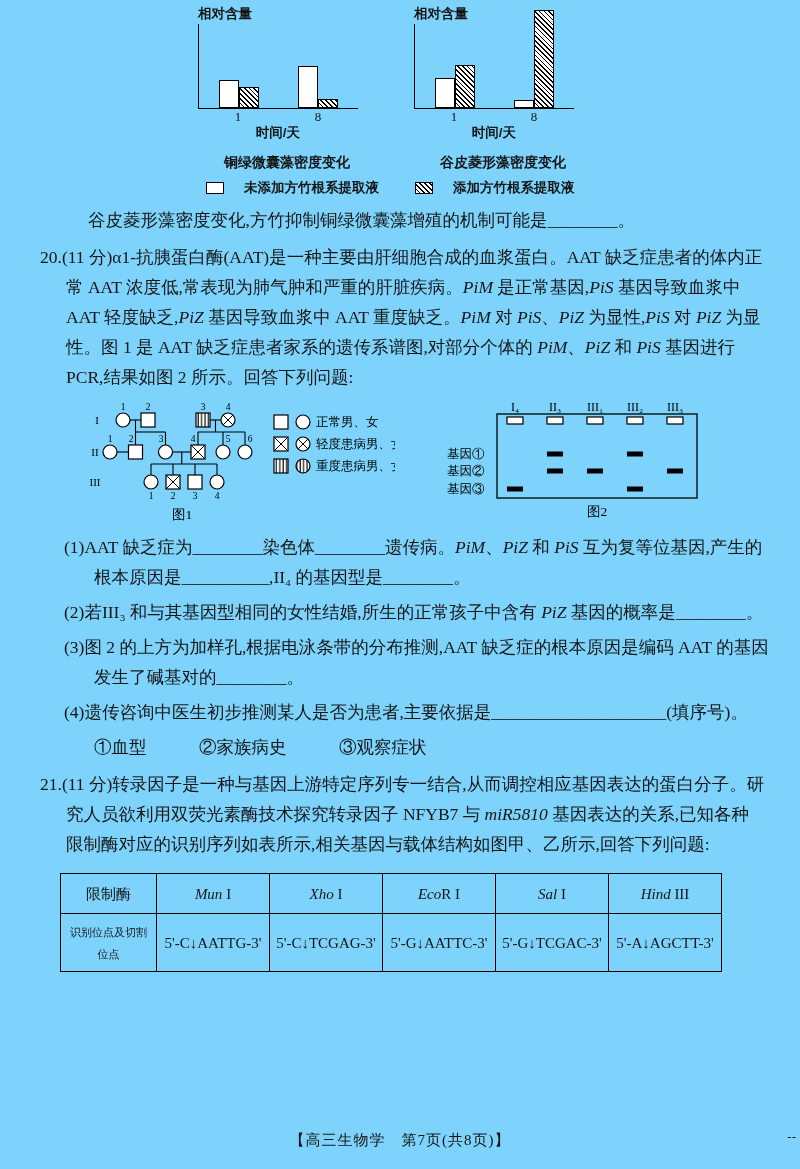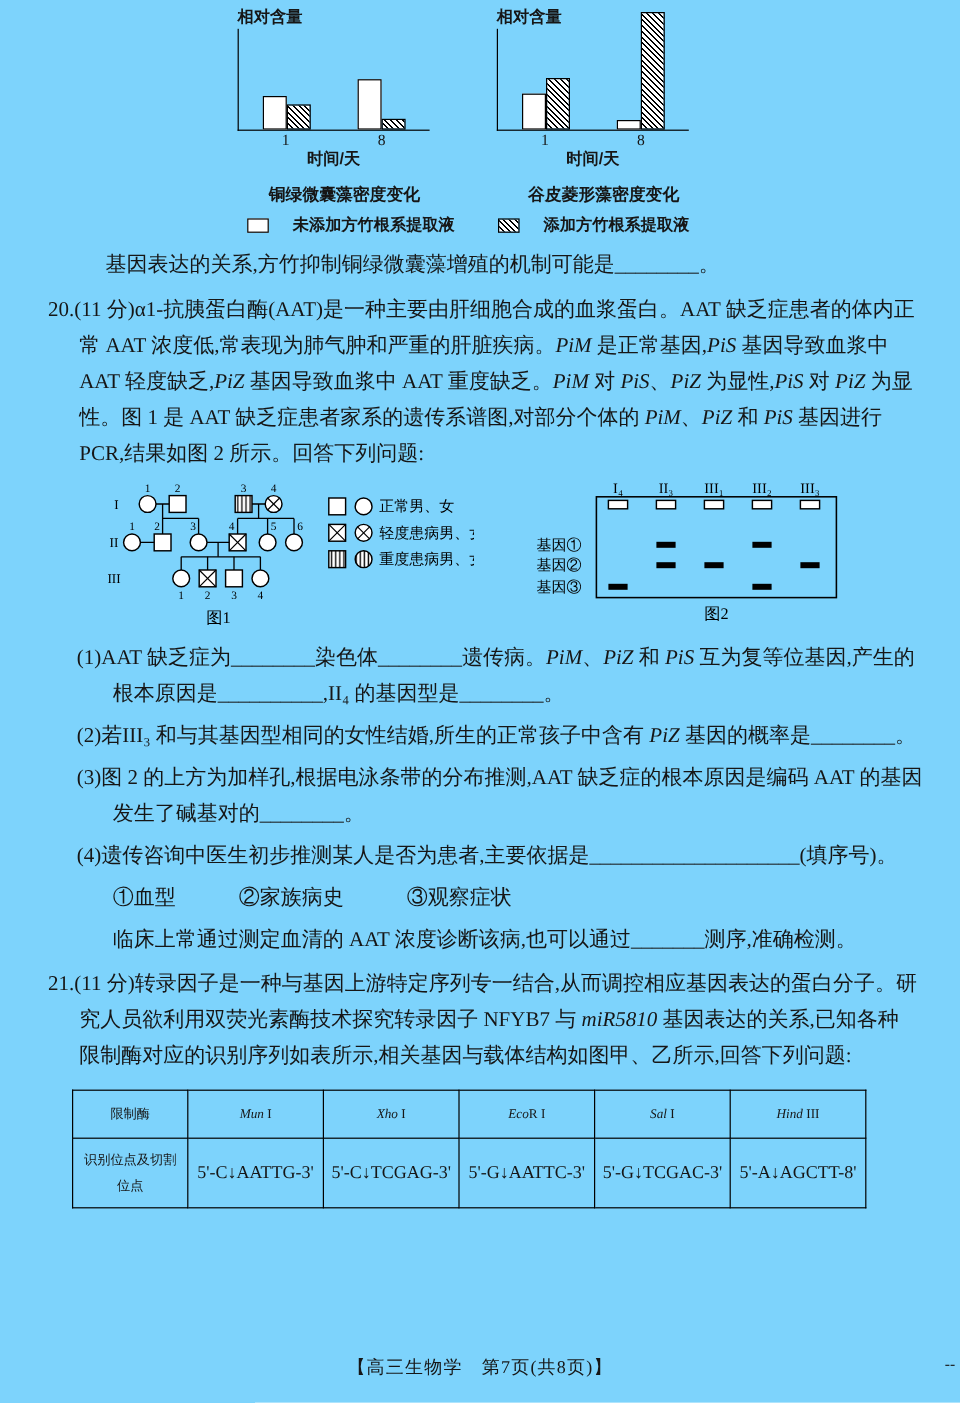--- a/index.html
+++ b/index.html
@@ -41,21 +41,21 @@
   .fig-svg .cap  { font-size:13.5px; }
   .fig-svg .lane { font-size:12px; }
   .fig-svg .gene { font-size:12.5px; }
   .sym  { fill:#fff; stroke:#000; stroke-width:1.2; }
   .symp { fill:url(#vs); stroke:#000; stroke-width:1.2; }
   .mark { stroke:#000; stroke-width:1; }
   .pline{ stroke:#000; stroke-width:1.1; fill:none; }
   
   .enzyme-table { border-collapse:collapse; margin:14px 0 0 60px; table-layout:fixed; }
   .enzyme-table th, .enzyme-table td { border:1.4px solid #000; text-align:center; vertical-align:middle; font-weight:normal; }
-  .enzyme-table th { height:40px; font-size:11px; }
+  .enzyme-table th { height:40px; font-size:15px; }
   .enzyme-table td { height:58px; font-size:15px; }
   .enzyme-table .c0 { width:96px; }
   .enzyme-table .cn { width:113px; }
   .enzyme-table td.row-label { font-size:11px; line-height:22px; padding:0 8px; }
   
   .footer { position:absolute; bottom:20px; left:0; width:100%; text-align:center;
             font-weight:normal; font-size:15px; letter-spacing:1px; line-height:18px; }
   .footer-mark { position:absolute; right:4px; bottom:26px; font-size:13px; line-height:13px; }
 </style>
 </head>
@@ -108,21 +108,21 @@
     <div class="legend-item">
       <span class="swatch"></span>
       <span>未添加方竹根系提取液</span>
     </div>
     <div class="legend-item">
       <span class="swatch hatch"></span>
       <span>添加方竹根系提取液</span>
     </div>
   </div>
 
-  <p class="q19-line">基因表达的关系,方竹抑制铜绿微囊藻增殖的机制可能是________。</p>
+  <p class="q19-line">谷皮菱形藻密度变化,方竹抑制铜绿微囊藻增殖的机制可能是________。</p>
 
   <p class="para">20.(11 分)α1-抗胰蛋白酶(AAT)是一种主要由肝细胞合成的血浆蛋白。AAT 缺乏症患者的体内正常 AAT 浓度低,常表现为肺气肿和严重的肝脏疾病。<i>PiM</i> 是正常基因,<i>PiS</i> 基因导致血浆中 AAT 轻度缺乏,<i>PiZ</i> 基因导致血浆中 AAT 重度缺乏。<i>PiM</i> 对 <i>PiS</i>、<i>PiZ</i> 为显性,<i>PiS</i> 对 <i>PiZ</i> 为显性。图 1 是 AAT 缺乏症患者家系的遗传系谱图,对部分个体的 <i>PiM</i>、<i>PiZ</i> 和 <i>PiS</i> 基因进行 PCR,结果如图 2 所示。回答下列问题:</p>
 
   <div class="figures-row">
 
     <svg class="fig-svg" width="310" height="125" viewBox="0 0 310 125">
       <defs>
         <pattern id="vs" width="3.4" height="6" patternUnits="userSpaceOnUse">
           <rect width="3.4" height="6" fill="#fff"></rect>
           <line x1="1" y1="0" x2="1" y2="6" stroke="#000" stroke-width="1.1"></line>
@@ -252,40 +252,39 @@
         </g>
       <text class="cap" x="152" y="114" text-anchor="middle">图2</text>
     </svg>
   </div>
 
   <p class="sub">(1)AAT 缺乏症为________染色体________遗传病。<i>PiM</i>、<i>PiZ</i> 和 <i>PiS</i> 互为复等位基因,产生的根本原因是__________,II₄ 的基因型是________。</p>
   <p class="sub">(2)若III₃ 和与其基因型相同的女性结婚,所生的正常孩子中含有 <i>PiZ</i> 基因的概率是________。</p>
   <p class="sub">(3)图 2 的上方为加样孔,根据电泳条带的分布推测,AAT 缺乏症的根本原因是编码 AAT 的基因发生了碱基对的________。</p>
   <p class="sub">(4)遗传咨询中医生初步推测某人是否为患者,主要依据是____________________(填序号)。</p>
   <p class="plain-line">①血型　　　②家族病史　　　③观察症状</p>
-  <p class="plain-line">临床上常通过测定血清的 AAT 浓度诊断该病,也可以通过_______测序,准确检测。</p>
 
   <p class="para">21.(11 分)转录因子是一种与基因上游特定序列专一结合,从而调控相应基因表达的蛋白分子。研究人员欲利用双荧光素酶技术探究转录因子 NFYB7 与 <i>miR5810</i> 基因表达的关系,已知各种限制酶对应的识别序列如表所示,相关基因与载体结构如图甲、乙所示,回答下列问题:</p>
 
   <table class="enzyme-table">
     <tbody>
         <tr>
       <th class="c0">限制酶</th>
       <th class="cn"><i>Mun</i> I</th>
       <th class="cn"><i>Xho</i> I</th>
       <th class="cn"><i>Eco</i>R I</th>
       <th class="cn"><i>Sal</i> I</th>
       <th class="cn"><i>Hind</i> III</th>
     </tr>
     <tr>
       <td class="c0 row-label">识别位点及切割位点</td>
       <td class="cn">5'-C↓AATTG-3'</td>
       <td class="cn">5'-C↓TCGAG-3'</td>
       <td class="cn">5'-G↓AATTC-3'</td>
       <td class="cn">5'-G↓TCGAC-3'</td>
-      <td class="cn">5'-A↓AGCTT-8'</td>
+      <td class="cn">5'-A↓AGCTT-3'</td>
     </tr>
   </tbody>
     </table>
 
   <div class="footer">【高三生物学　第7页(共8页)】</div>
   <div class="footer-mark">--</div>
 </div>
 
 </body></html>

